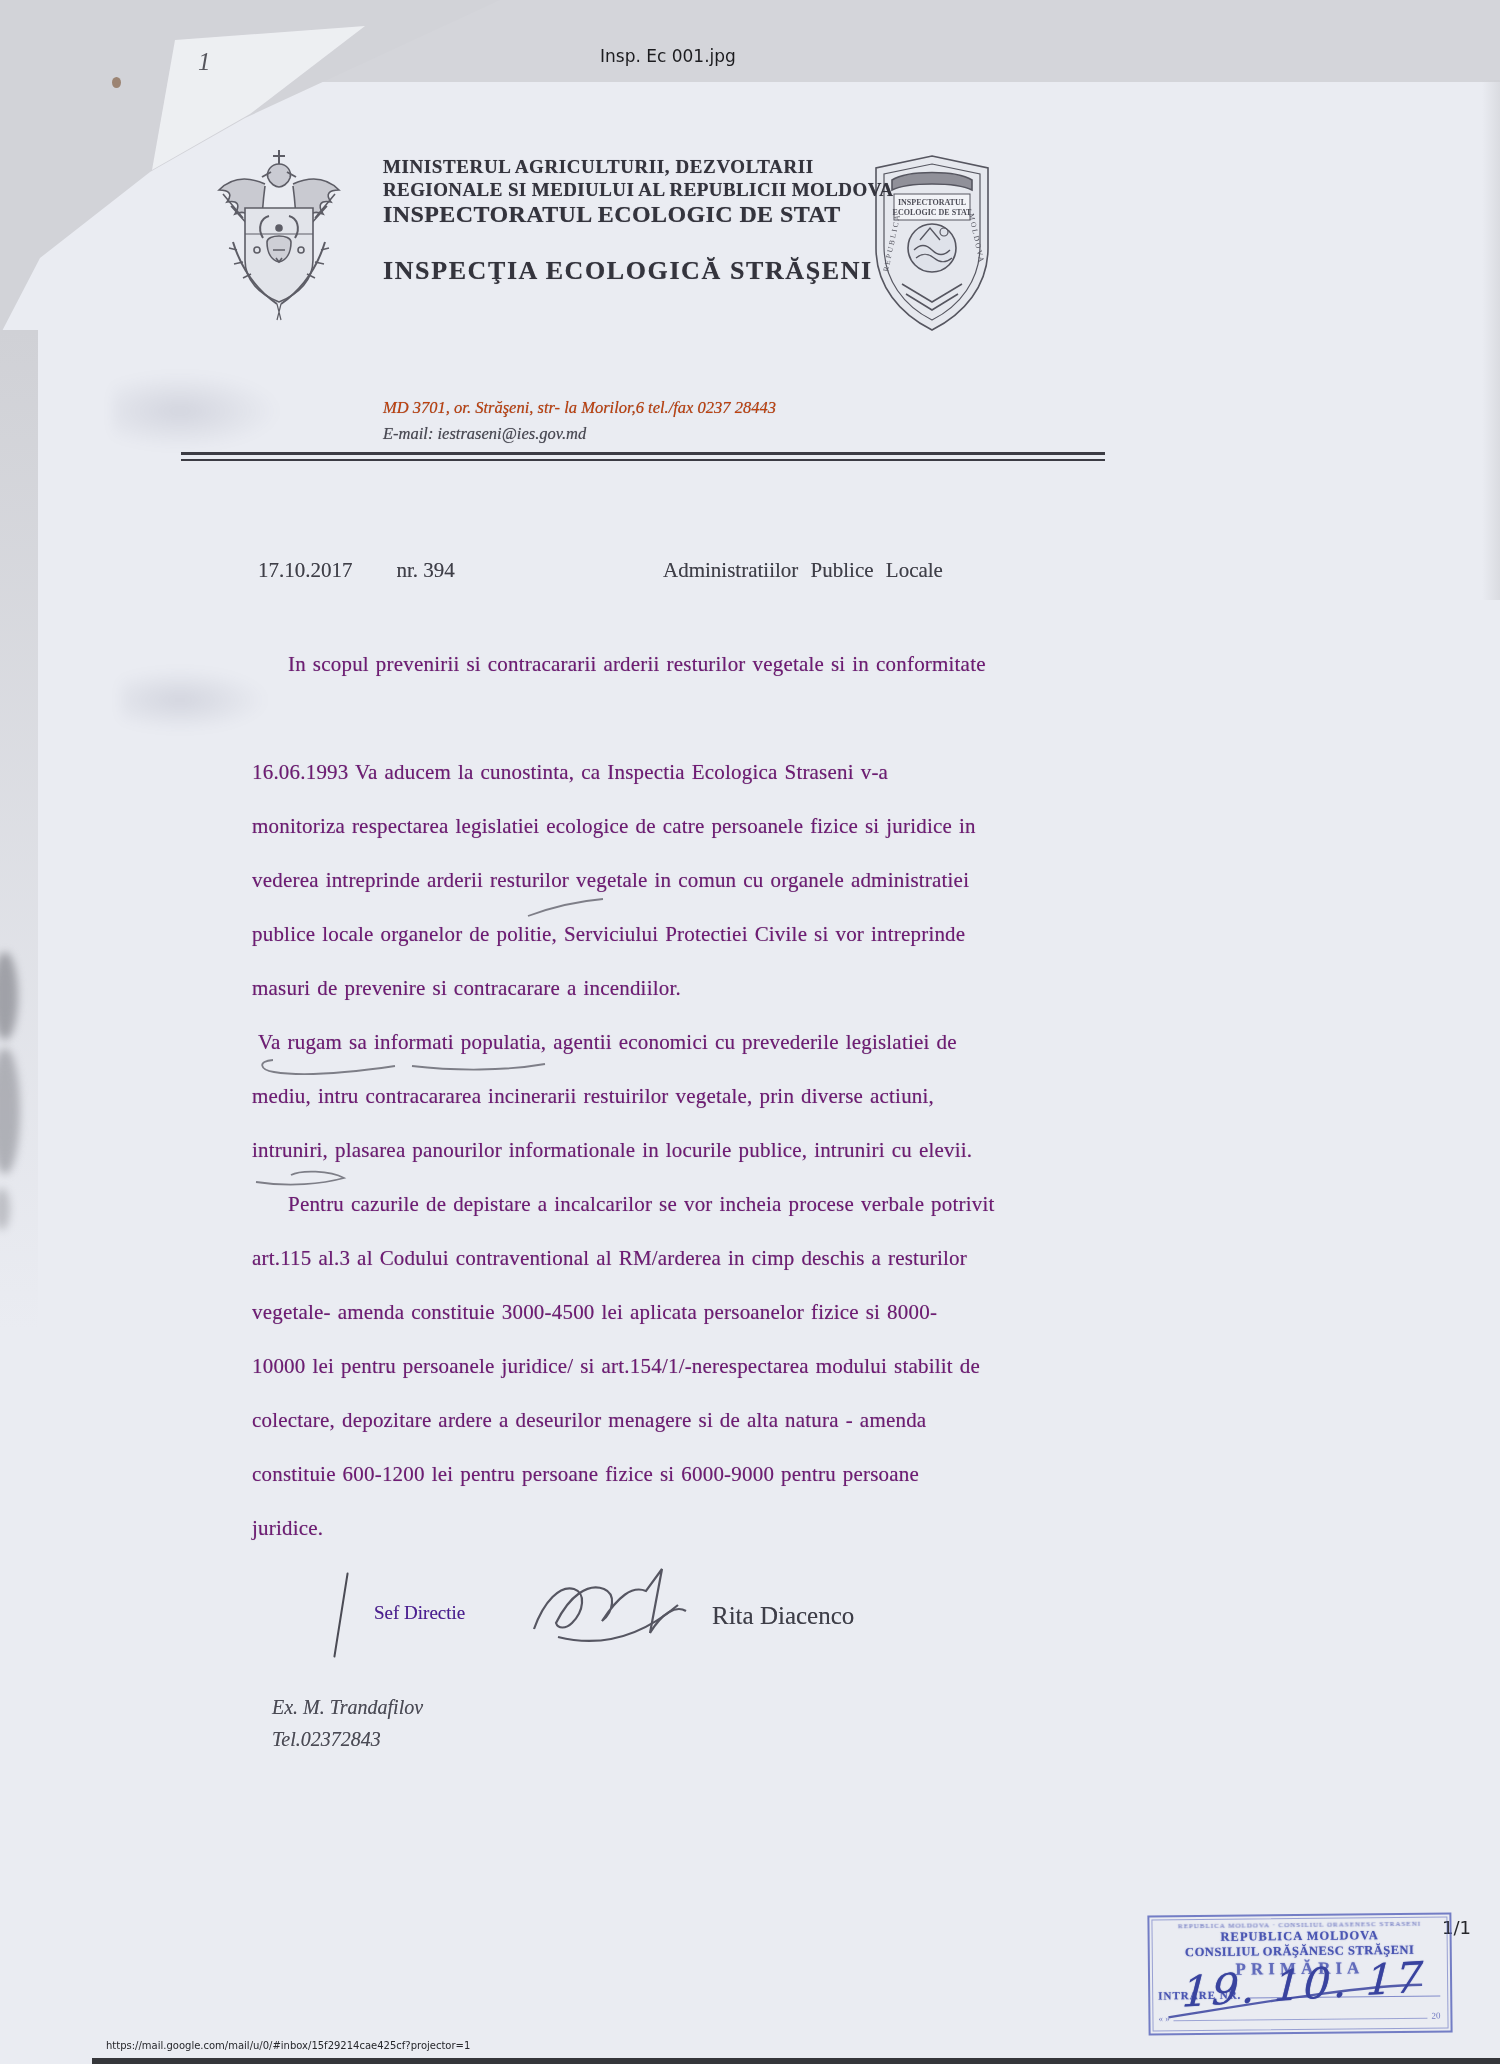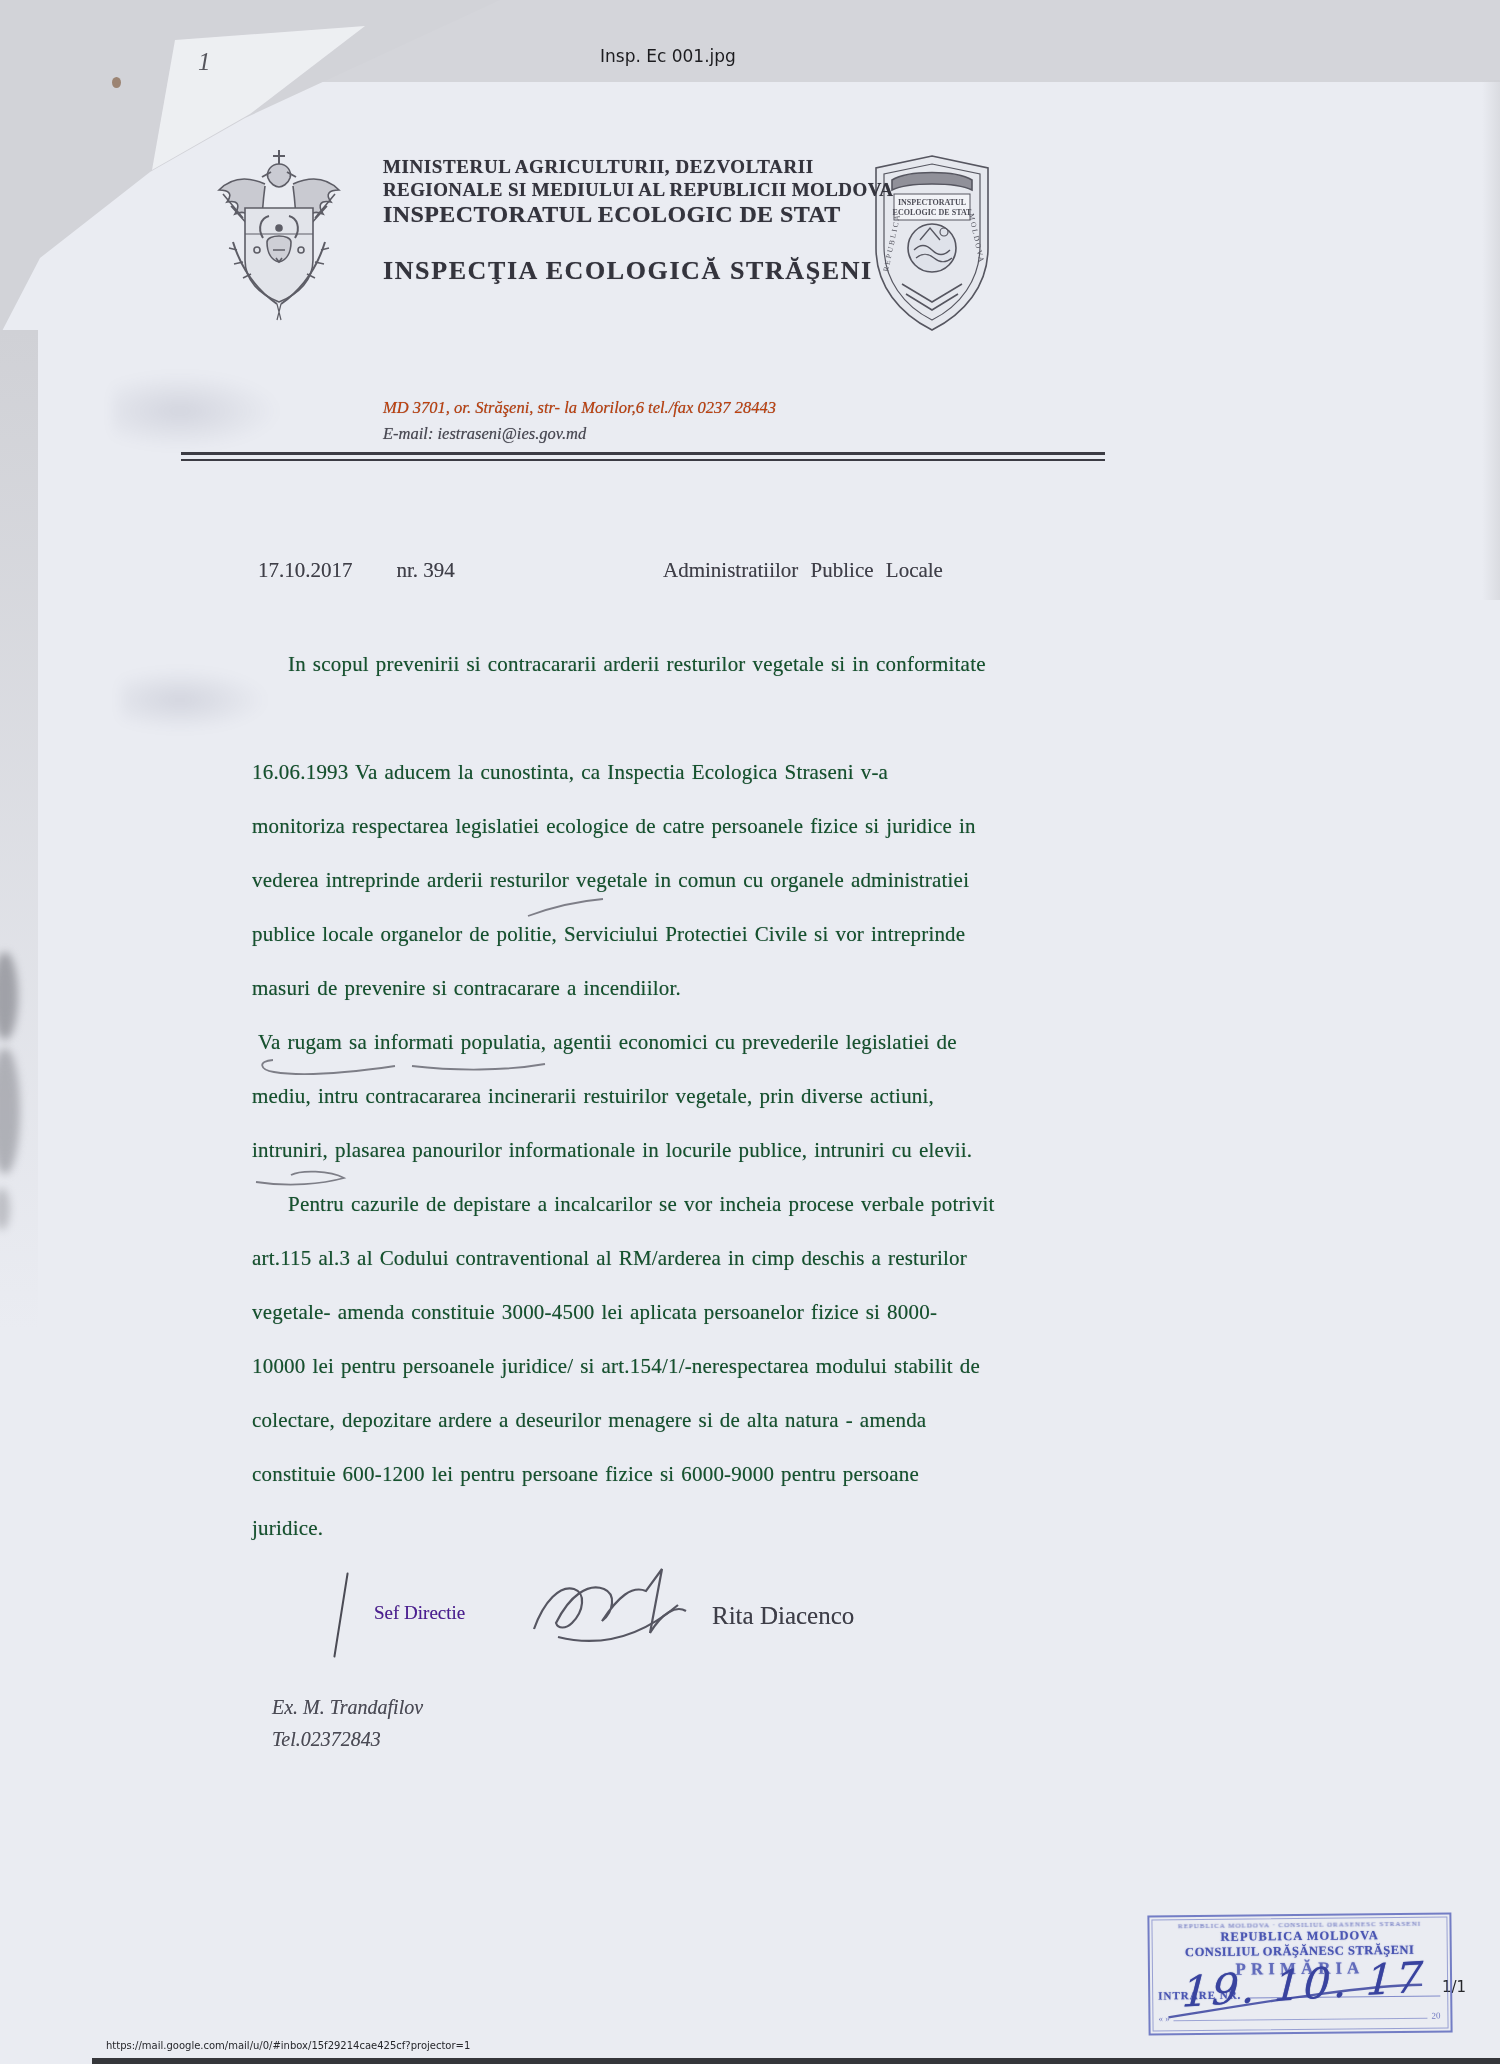--- a/index.html
+++ b/index.html
@@ -32,22 +32,22 @@
   .ghost.g1{left:112px;top:372px;width:170px;height:78px;}
   .ghost.g2{left:120px;top:668px;width:150px;height:64px;}
   .bottom-bar{position:absolute;left:92px;right:0;bottom:0;height:6px;background:#35363a;}
 
   
   .filename{position:absolute;left:600px;top:46px;font-family:"DejaVu Sans",sans-serif;
     font-size:17px;color:#1c1c1f;}
   .corner-mark{position:absolute;left:198px;top:48px;font-style:italic;font-size:25px;color:#55555c;}
   .status-url{position:absolute;left:106px;top:2040px;font-family:"DejaVu Sans",sans-serif;
     font-size:10px;color:#26272b;}
-  .page-indicator{position:absolute;left:1442px;top:1978px;font-family:"DejaVu Sans",sans-serif;
-    font-size:15px;color:#26272b;}
+  .page-indicator{position:absolute;left:1442px;top:1917px;font-family:"DejaVu Sans",sans-serif;
+    font-size:18px;color:#26272b;}
 
   
   .lh{position:absolute;left:383px;width:558px;text-align:left;color:#34343d;
     text-shadow:0 0 .7px rgba(52,52,62,.6);white-space:nowrap;}
   .lh.l1{top:156px;font-size:19px;font-weight:bold;letter-spacing:.6px;}
   .lh.l2{top:179px;font-size:19px;font-weight:bold;letter-spacing:.4px;}
   .lh.l3{top:201px;font-size:24px;font-weight:bold;letter-spacing:.4px;}
   .lh.l4{top:256px;font-size:26px;font-weight:bold;letter-spacing:1.6px;}
   .lh.addr{top:398px;font-size:16.5px;font-style:italic;color:#c2410c;}
   .lh.mail{top:424px;font-size:16.5px;font-style:italic;color:#4a4a54;}
@@ -56,21 +56,21 @@
   .rule.r2{top:459px;height:2px;}
 
   
   .refrow{position:absolute;top:558px;font-size:21px;color:#3f3f48;white-space:nowrap;
     text-shadow:0 0 .6px rgba(60,60,72,.5);}
   .refrow.left{left:258px;}
   .refrow .num{margin-left:44px;}
   .refrow.right{left:663px;word-spacing:7px;}
 
   
-  .bl{position:absolute;left:252px;font-size:21px;color:#14532d;white-space:nowrap;
+  .bl{position:absolute;left:252px;font-size:21px;color:#701a75;white-space:nowrap;
     letter-spacing:.2px;word-spacing:1.5px;text-shadow:0 0 .7px rgba(62,62,74,.55);}
   .ind-lg{padding-left:36px;}
   .ind-sm{padding-left:6px;}
 
   
   .sig-slash{position:absolute;left:340px;top:1572px;width:2px;height:86px;background:#4b4b55;
     transform:rotate(9deg);border-radius:2px;}
   .sig-title{position:absolute;left:374px;top:1602px;font-size:19px;color:#4c1d95;
     text-shadow:0 0 .6px rgba(60,60,72,.5);}
   .sig-name{position:absolute;left:712px;top:1602px;font-size:25px;color:#3e3e48;

